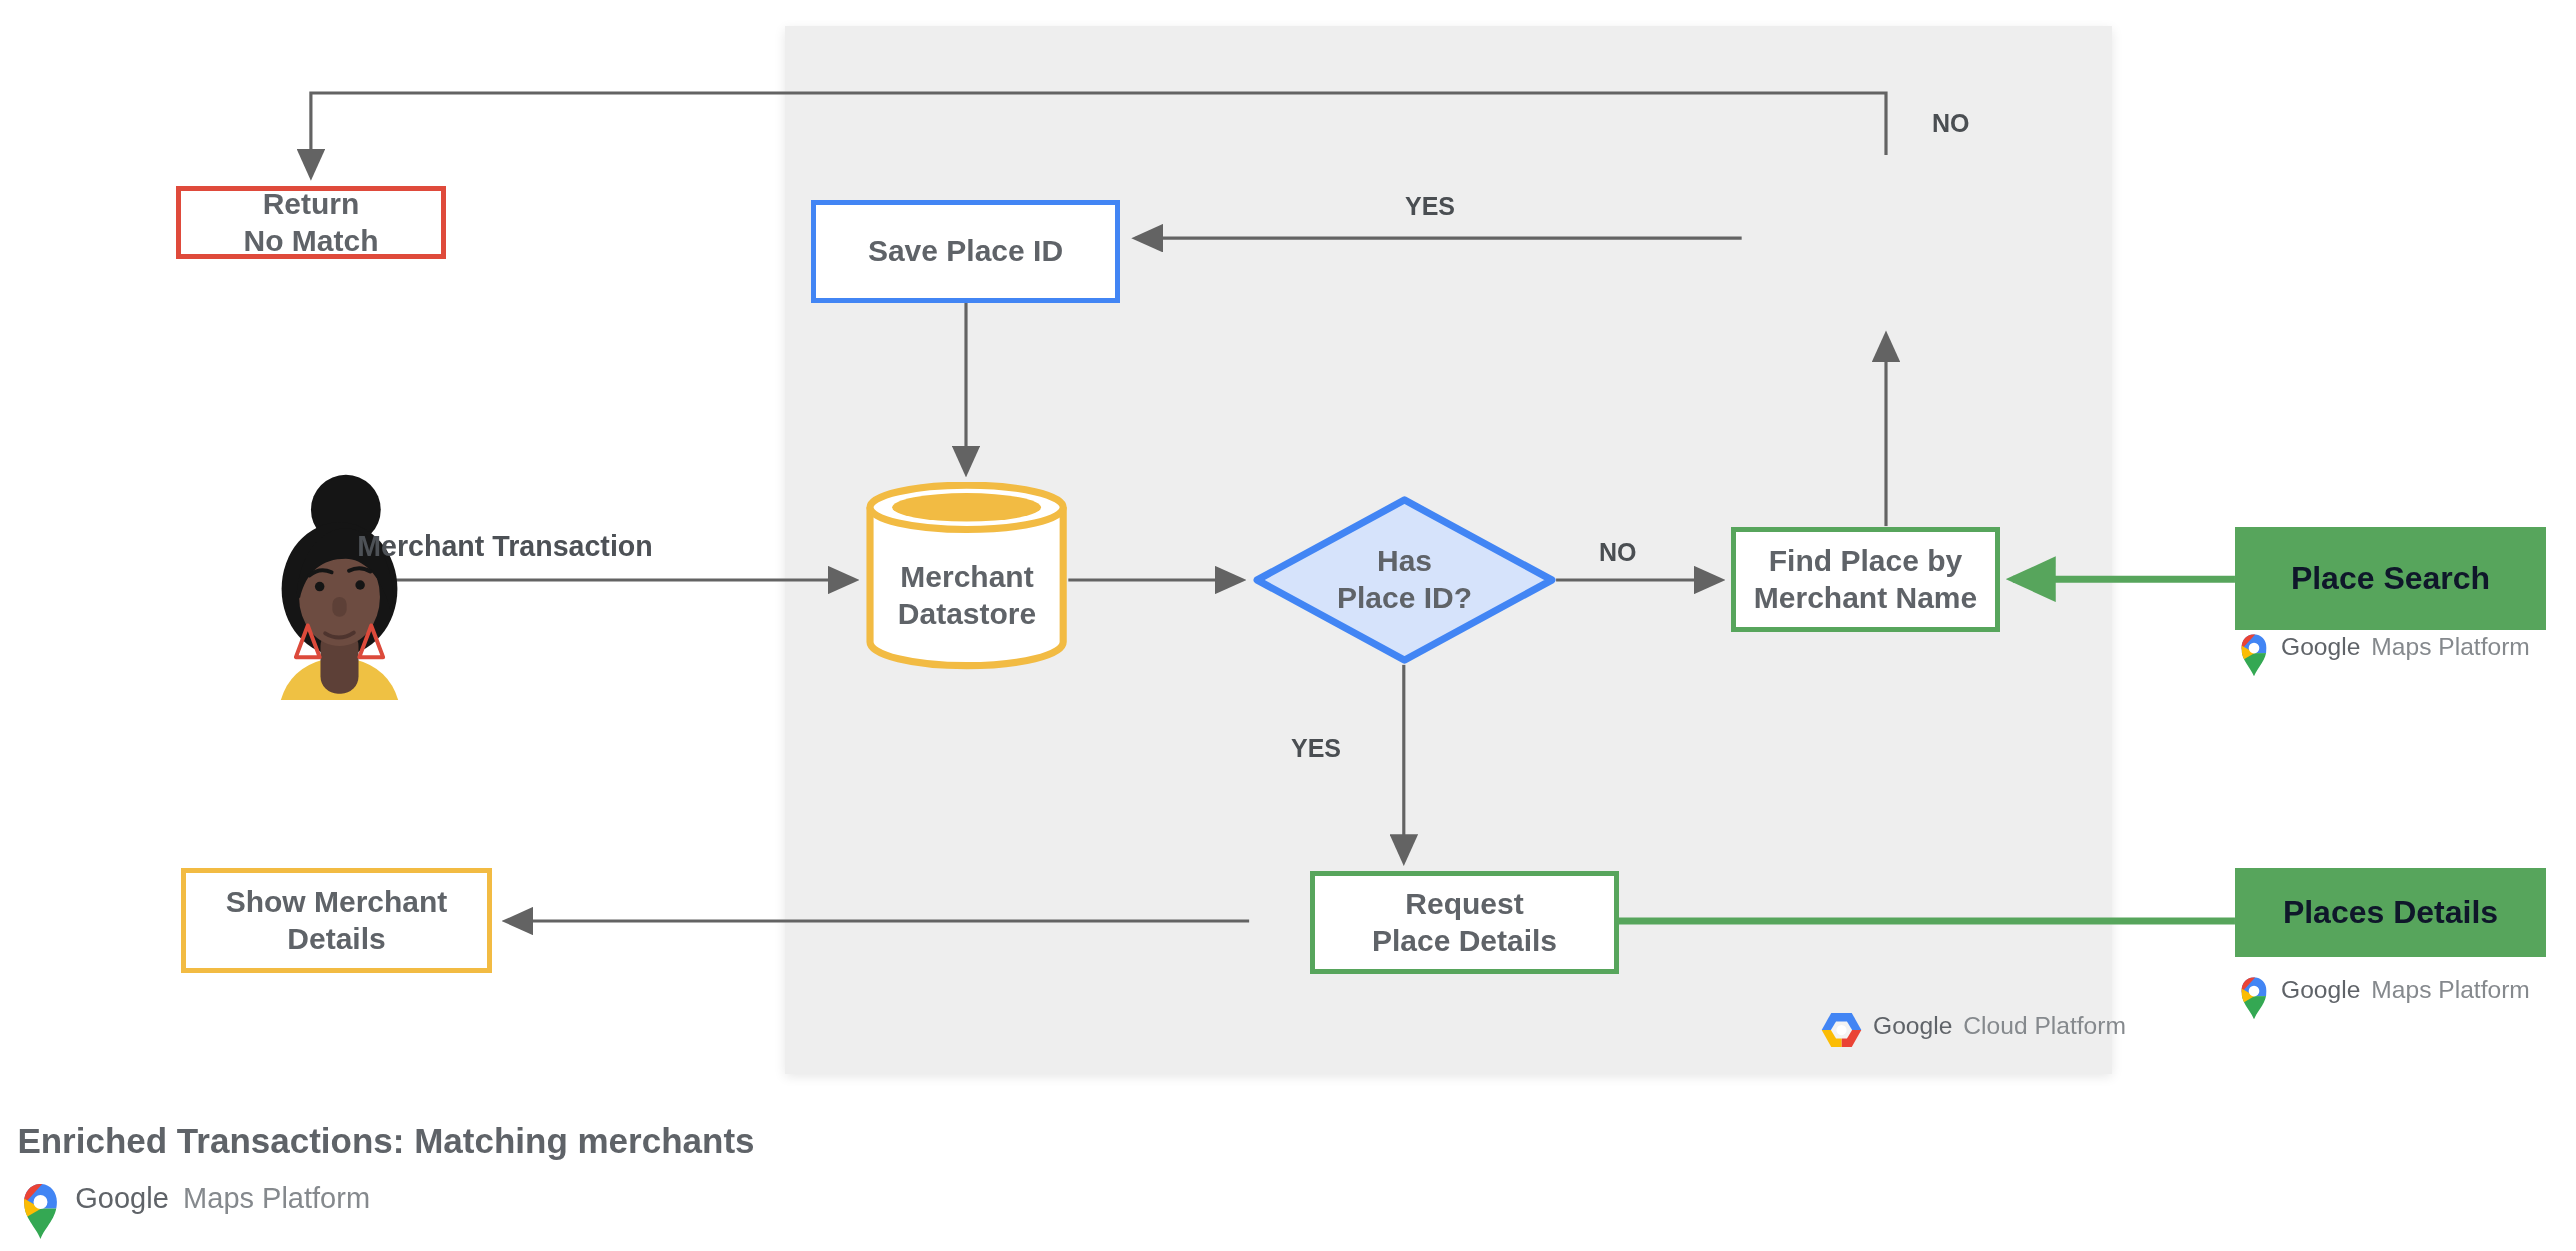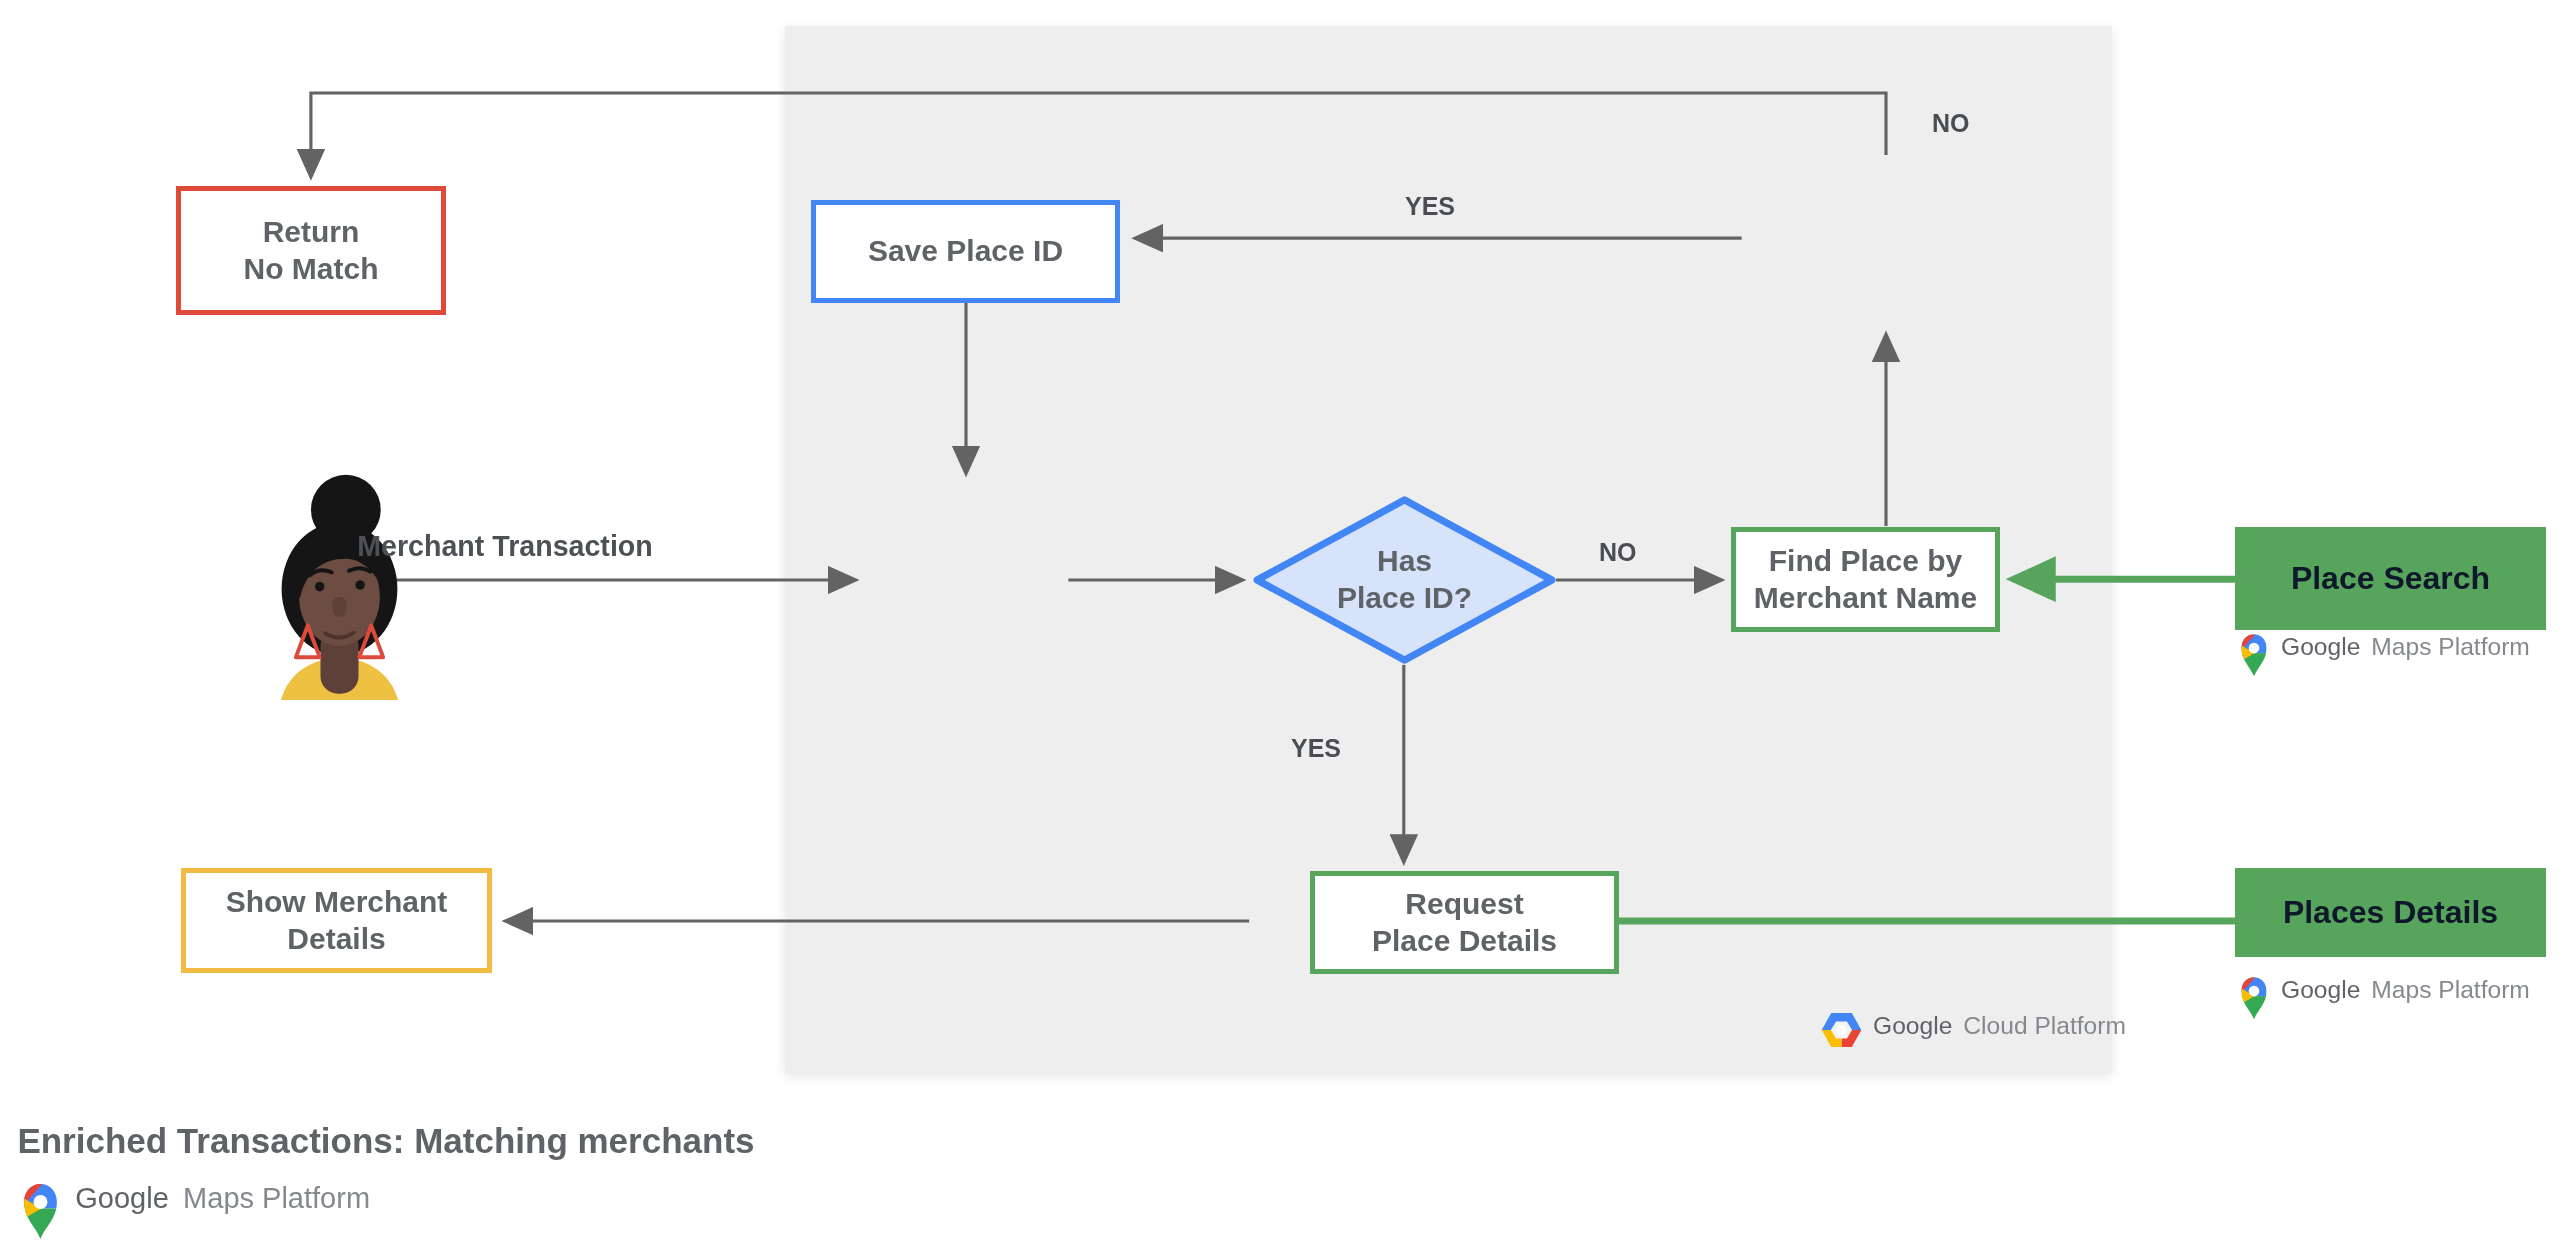--- a/index.html
+++ b/index.html
@@ -99,21 +99,21 @@
       <path d="M1770,838 L1770,1086" marker-end="url(#ag)"></path>
       <path d="M2378,663 L2378,422" marker-end="url(#ag)"></path>
       <path d="M1575,1161 L638,1161" marker-end="url(#ag)"></path>
     </g>
     <g stroke="#57A55C" stroke-width="9" fill="none">
       <path d="M2818,730 L2538,730" marker-end="url(#agr)"></path>
       <path d="M2818,1161 L1981,1161" marker-end="url(#agr)"></path>
     </g>
   </svg>
 
-  <div class="node b-red" style="left:176px;top:186px;width:270px;height:129px;">Return
+  <div class="node b-red" style="left:176px;top:186px;width:270px;height:73px;">Return
 No Match</div>
 
   <div class="node b-blue" style="left:811px;top:186px;width:309px;height:103px;margin-top:14px;">Save Place ID</div>
 
   <div class="node b-green" style="left:1731px;top:527px;width:269px;height:105px;">Find Place by
 Merchant Name</div>
 
   <div class="node b-green" style="left:1310px;top:871px;width:309px;height:103px;">Request
 Place Details</div>
 
@@ -126,20 +126,29 @@
 
 
   <div class="shape" style="left:1252px;top:496px;width:305px;height:168px;">
     <svg width="305" height="168" viewBox="0 0 384 212">
       <polygon points="192,5 378,106 192,207 6,106" fill="#D6E3FB" stroke="#4285F4" stroke-width="9" stroke-linejoin="round"></polygon>
     </svg>
     <div class="dlabel">Has
 Place ID?</div>
   </div>
 
+  <div class="shape cyl" style="left:866px;top:482px;width:202px;height:190px;">
+    <svg width="202" height="190" viewBox="0 0 255 240">
+      <path d="M5,32 L5,202 A122,30 0 0 0 249,202 L249,32" fill="#ffffff" stroke="#F2BB43" stroke-width="9"></path>
+      <ellipse cx="127" cy="32" rx="122" ry="28" fill="#ffffff" stroke="#F2BB43" stroke-width="9"></ellipse>
+      <ellipse cx="127" cy="32" rx="94" ry="18" fill="#F2BB43"></ellipse>
+    </svg>
+    <div class="dlabel">Merchant
+Datastore</div>
+  </div>
 
   <div class="avatar">
     <svg width="131" height="230" viewBox="0 0 160 290">
       <circle cx="88" cy="50" r="44" fill="#151515"></circle>
       <ellipse cx="80" cy="150" rx="73" ry="84" fill="#151515"></ellipse>
       <path d="M6,290 Q18,250 60,239 L100,239 Q142,250 154,290 Z" fill="#EFC143"></path>
       <rect x="56" y="200" width="48" height="82" rx="22" fill="#5D4037"></rect>
       <ellipse cx="80" cy="160" rx="51" ry="62" fill="#6D4C41"></ellipse>
       <path d="M26,156 C32,88 72,70 94,74 C126,80 144,110 148,158 C147,166 146,172 144,176 C132,130 108,112 88,112 C58,112 38,128 30,162 Z" fill="#151515"></path>
       <polygon points="40,196 25,236 55,236" fill="none" stroke="#DC4A3B" stroke-width="5" stroke-linejoin="round"></polygon>

